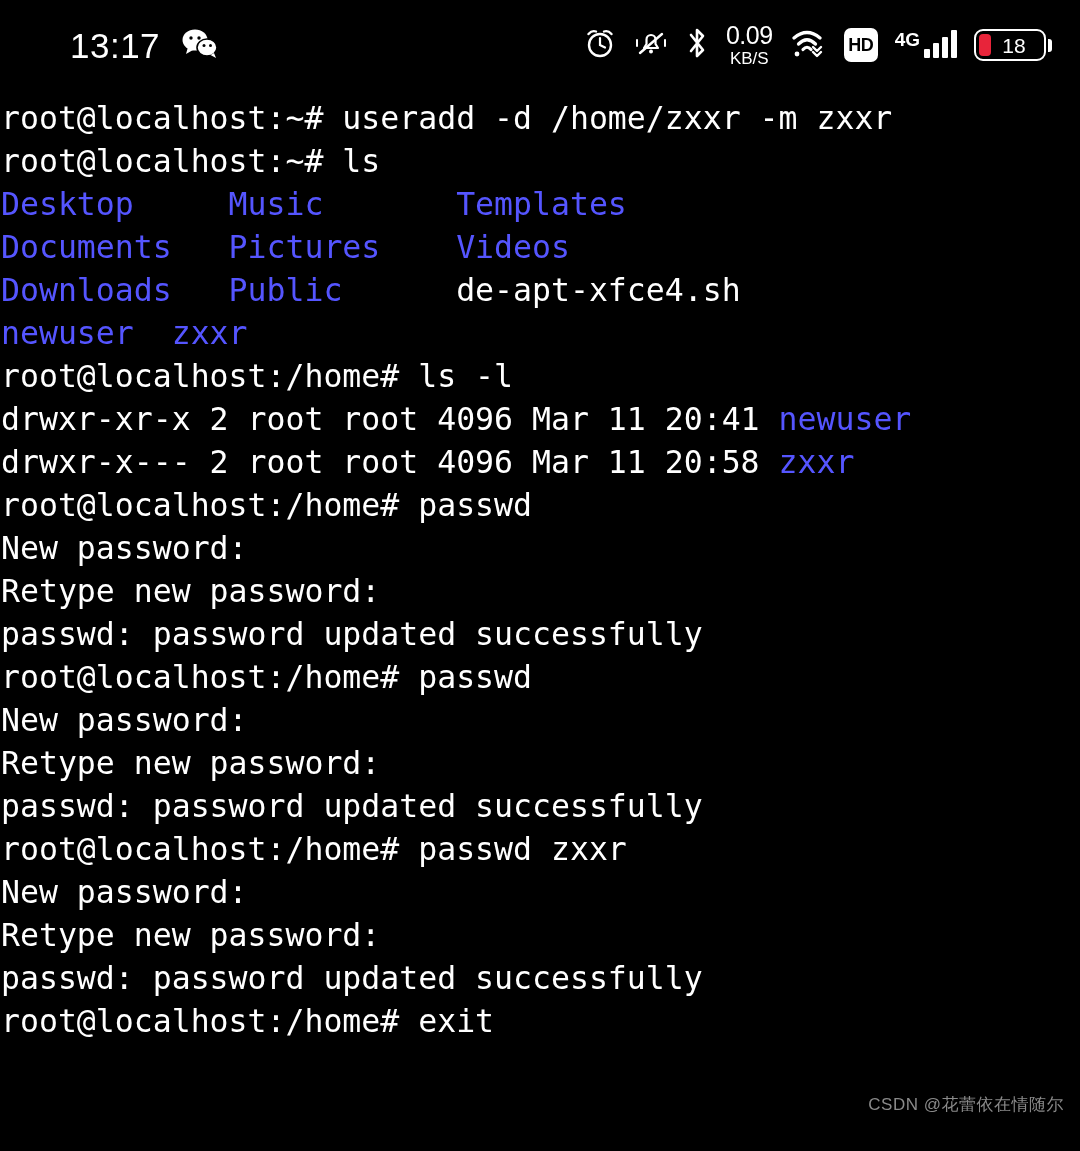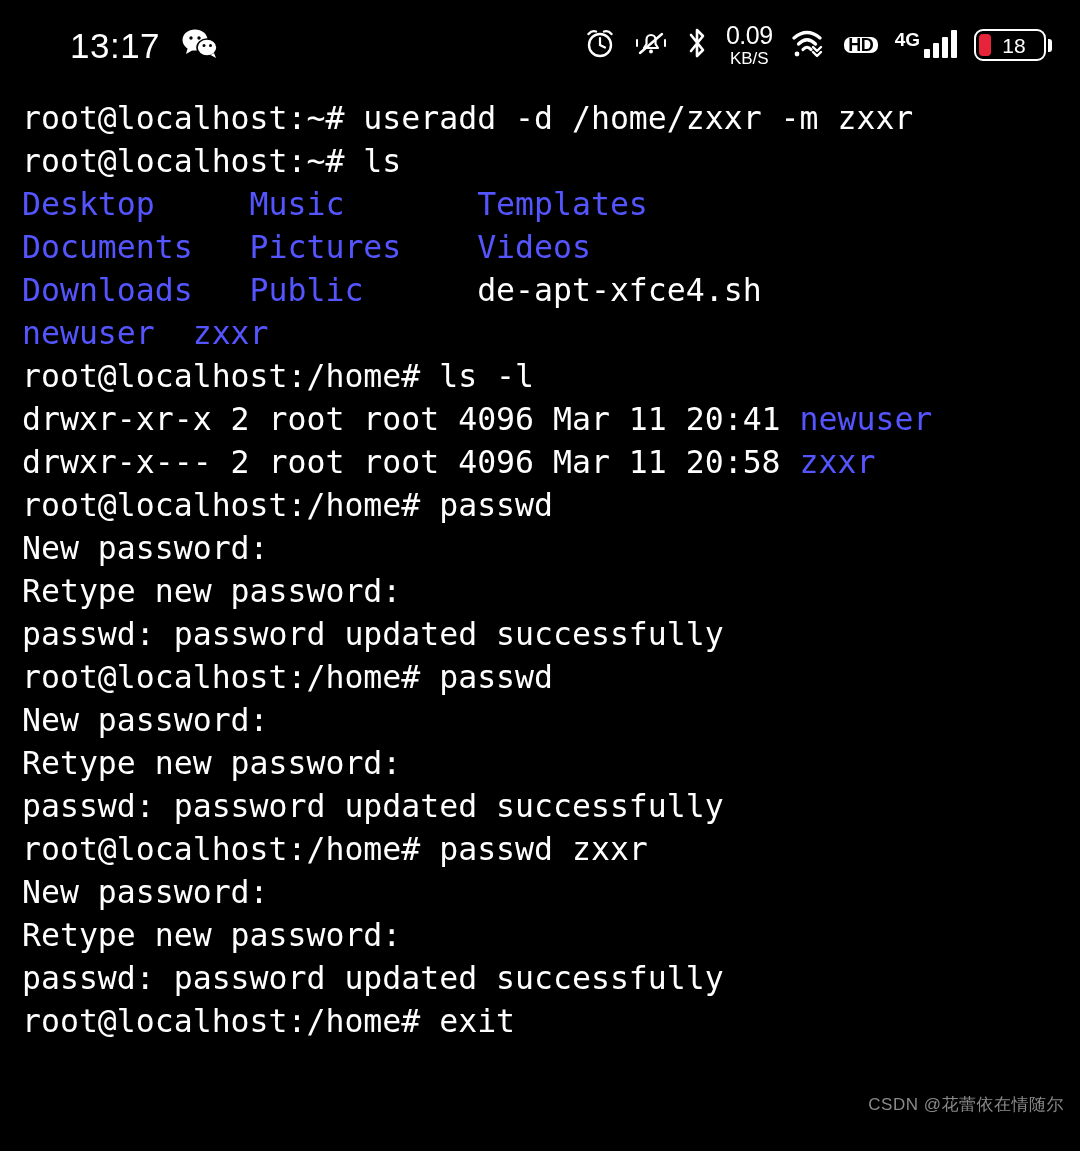--- a/index.html
+++ b/index.html
@@ -51,21 +51,21 @@
     font-family: "Liberation Sans", sans-serif;
     color: #fff;
     text-align: center;
     line-height: 1;
     margin: 0 1px;
   }
   #net-speed .sp-val { font-size: 25px; display:block; font-weight: 500; letter-spacing:-0.5px;}
   #net-speed .sp-unit { font-size: 17px; display:block; margin-top: 2px; font-weight: 500;}
 
   .hd-badge {
-    width: 34px; height: 16px;
+    width: 34px; height: 34px;
     border-radius: 7px;
     background: #ffffff;
     color: #000000;
     font-family: "Liberation Sans", sans-serif;
     font-size: 18px;
     font-weight: bold;
     display: flex;
     align-items: center;
     justify-content: center;
     letter-spacing: -0.5px;
@@ -133,21 +133,21 @@
     height: 1054px;
     overflow: hidden;
     background: #000000;
   }
   .tline {
     height: 43px;
     line-height: 43px;
     font-size: 31.5px;
     white-space: pre;
     color: #ffffff;
-    padding-left: 22px;
+    padding-left: 1px;
     letter-spacing: 0px;
   }
   .tline .blue { color: #5555ff; }
   .tline .white { color: #ffffff; }
 
   
   #watermark {
     position: absolute;
     right: 16px;
     top: 1093px;

